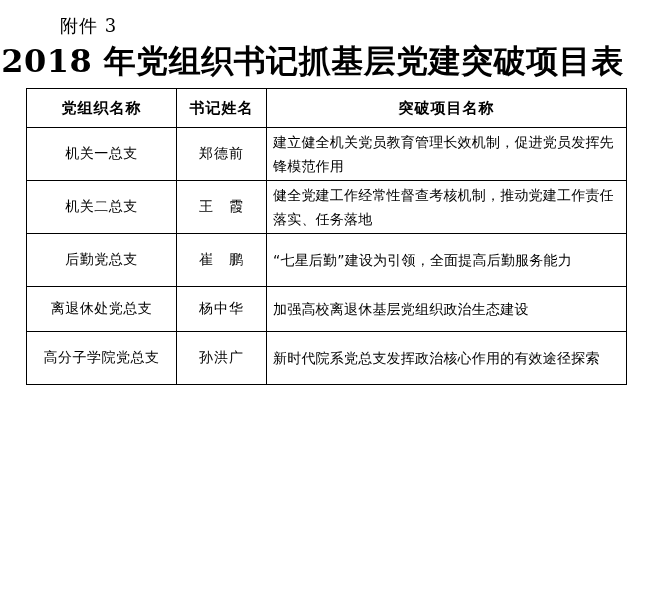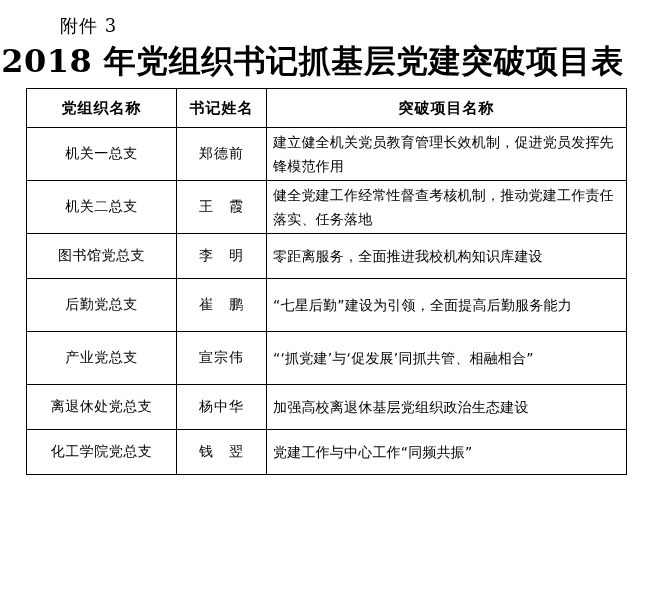--- a/index.html
+++ b/index.html
@@ -116,42 +116,32 @@
         <tr class="r-2line">
           <td class="org">机关一总支</td>
           <td class="name">郑德前</td>
           <td class="project">建立健全机关党员教育管理长效机制，促进党员发挥先锋模范作用</td>
         </tr>
         <tr class="r-2line">
           <td class="org">机关二总支</td>
           <td class="name">王　霞</td>
           <td class="project">健全党建工作经常性督查考核机制，推动党建工作责任落实、任务落地</td>
         </tr>
-        <tr class="r-1line">
-          <td class="org">图书馆党总支</td>
-          <td class="name">李　明</td>
-          <td class="project">零距离服务，全面推进我校机构知识库建设</td>
-        </tr>
         <tr class="r-2line">
           <td class="org">后勤党总支</td>
           <td class="name">崔　鹏</td>
           <td class="project">“七星后勤”建设为引领，全面提高后勤服务能力</td>
-        </tr>
-        <tr class="r-2line">
-          <td class="org">产业党总支</td>
-          <td class="name">宣宗伟</td>
-          <td class="project">“‘抓党建’与‘促发展’同抓共管、相融相合”</td>
         </tr>
         <tr class="r-1line">
           <td class="org">离退休处党总支</td>
           <td class="name">杨中华</td>
           <td class="project">加强高校离退休基层党组织政治生态建设</td>
         </tr>
-        <tr class="r-1line">
-          <td class="org">化工学院党总支</td>
-          <td class="name">钱　翌</td>
-          <td class="project">党建工作与中心工作“同频共振”</td>
+        <tr class="r-2line">
+          <td class="org">高分子学院党总支</td>
+          <td class="name">孙洪广</td>
+          <td class="project">新时代院系党总支发挥政治核心作用的有效途径探索</td>
         </tr>
       </tbody>
     </table>
   </div>
 
 </div>
 
 </body></html>

